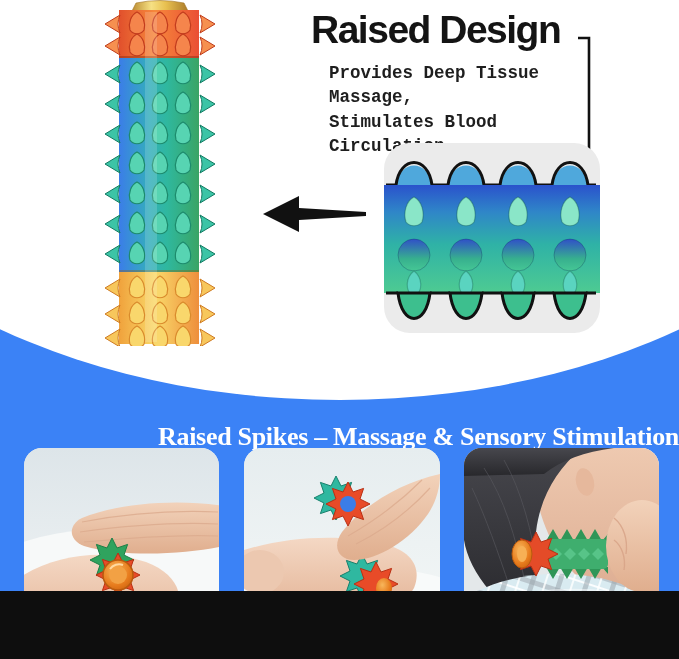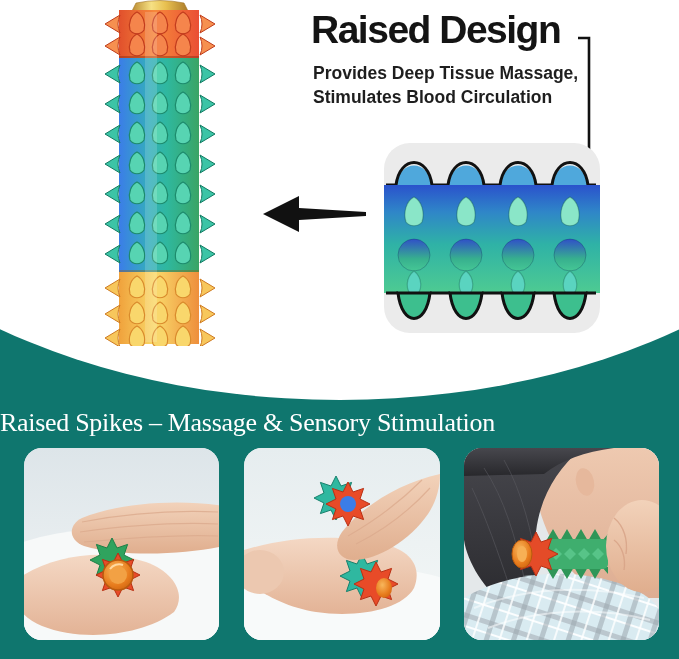--- a/index.html
+++ b/index.html
@@ -1,36 +1,36 @@
 <!DOCTYPE html>
 <html><head>
 <meta charset="utf-8">
 <style>
   html,body{margin:0;padding:0;background:#0e0e0e;}
   .canvas{
-    position:relative;width:679px;height:659px;overflow:hidden;
-    background:#0f766e;font-family:"Liberation Sans",sans-serif;
+    position:relative;width:679px;height:591px;overflow:hidden;
+    background:#3b82f6;font-family:"Liberation Sans",sans-serif;
   }
   .white-panel{
     position:absolute;left:-220px;top:-290px;width:1120px;height:690px;
     border-radius:50%;background:#ffffff;
   }
   .abs{position:absolute;}
   .title-block{position:absolute;left:311px;top:8px;width:300px;}
   .hero-title{
     margin:0;font-size:39px;line-height:1.12;font-weight:bold;
     letter-spacing:-1.5px;color:#141414;
   }
-  .hero-sub{margin:9px 0 0 2px;}
+  .hero-sub{margin:9px 0 0 18px;font-family:Liberation Mono, monospace;}
   .hero-sub p{
     margin:0;font-size:17.5px;line-height:24.5px;font-weight:bold;color:#1e1e1e;
   }
   .band-heading{
-    position:absolute;left:0;top:408px;width:679px;text-align:left;
-    font-family:"Liberation Serif",serif;font-weight:normal;font-size:26px;
+    position:absolute;left:0;top:422px;width:679px;text-align:right;
+    font-family:"Liberation Serif",serif;font-weight:bold;font-size:26px;
     letter-spacing:-0.3px;color:#ffffff;
   }
   .photo-card{
     position:absolute;top:448px;height:192px;border-radius:18px;overflow:hidden;
     background:#e9eef0;
   }
   .photo-card svg{display:block;}
   #card-palms{left:24px;width:195px;}
   #card-wrist{left:244px;width:196px;}
   #card-neck{left:464px;width:195px;}

